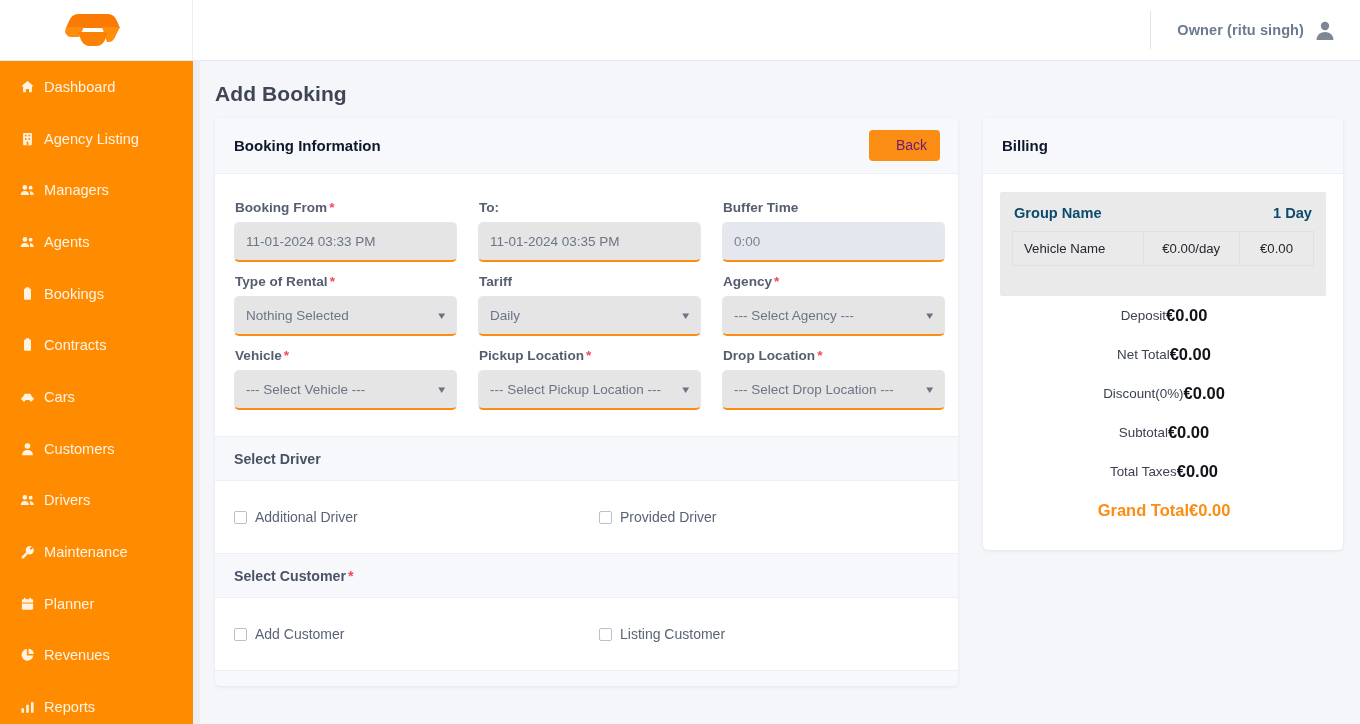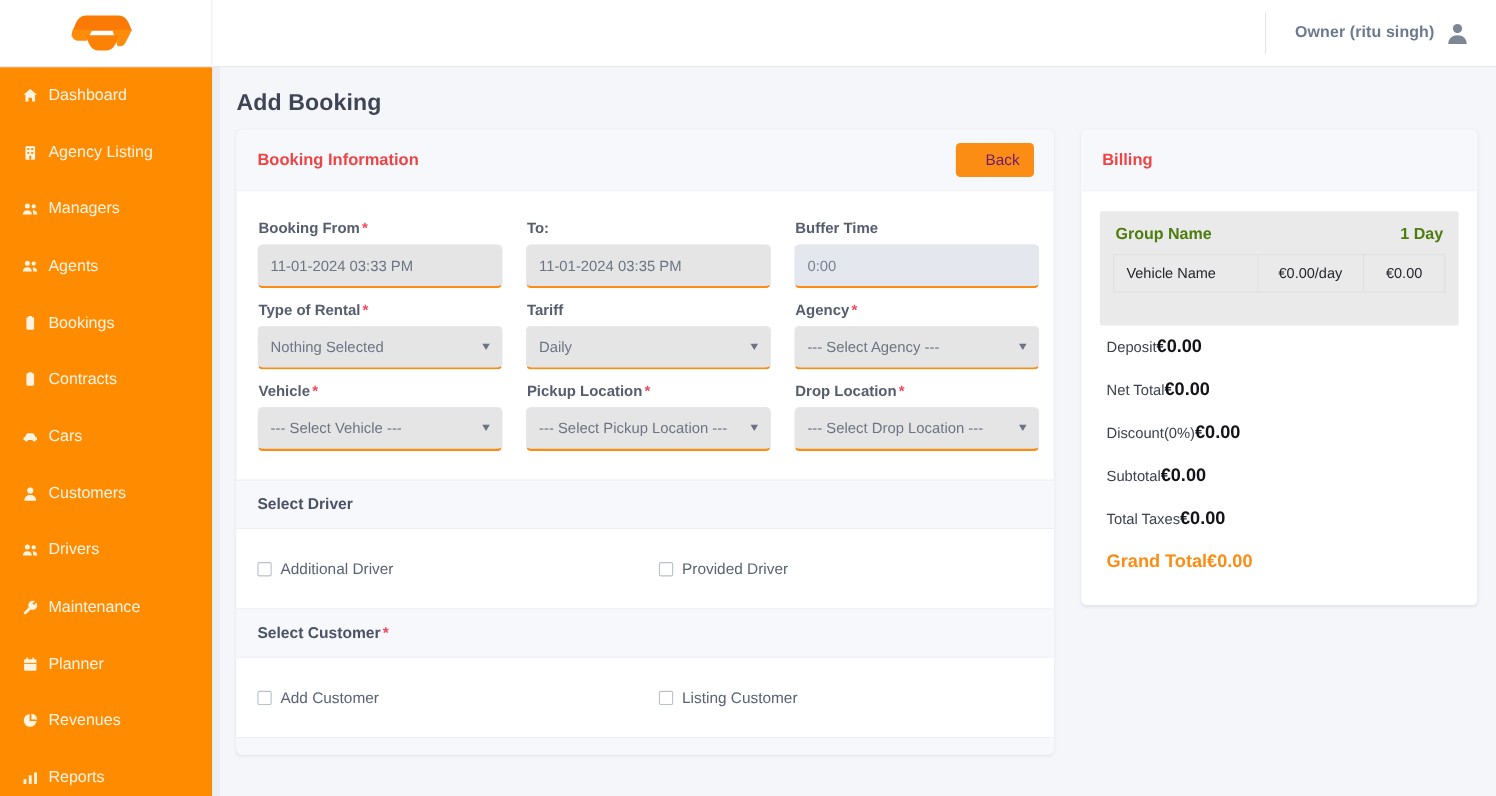--- a/index.html
+++ b/index.html
@@ -99,21 +99,21 @@
 
   .card-head {
     height: 56px;
     background: #f7f8fc;
     border-bottom: 1px solid #edeff4;
     border-radius: 5px 5px 0 0;
     display: flex; align-items: center; justify-content: space-between;
     padding: 0 18px 0 19px;
   }
   .card-head-title {
-    font-size: 15px; font-weight: bold; color: #ef4444;
+    font-size: 15px; font-weight: bold; color: #0f172a;
   }
   #back-button {
     background: #fb8c14;
     color: #701a75;
     font-size: 14px;
     border: none; border-radius: 4px;
     padding: 7px 13px 8px 27px;
     cursor: pointer;
     font-family: "Liberation Sans", sans-serif;
   }
@@ -187,35 +187,35 @@
 
   
   #billing-body { padding: 18px 17px 20px 17px; }
   #billing-gray {
     background: #eaeaea;
     padding: 13px 12px 30px 12px;
     border-radius: 2px;
   }
   #group-head {
     display: flex; justify-content: space-between; align-items: baseline;
-    font-size: 14.6px; font-weight: bold; color: #4d7c0f;
+    font-size: 14.6px; font-weight: bold; color: #0c4a6e;
     padding: 0 2px 10px 2px;
   }
   #vehicle-table { width: 100%; border-collapse: collapse; }
   #vehicle-table td {
     border: 1px solid #e0e0e0;
     font-size: 13.2px; color: #24272e;
     padding: 9px 8px;
   }
   #vehicle-table td.name { text-align: left; padding-left: 11px;}
   #vehicle-table td.rate { text-align: center; }
   #vehicle-table td.amt  { text-align: center; width: 74px;}
 
   .total-row {
-    display: flex; justify-content: flex-start; align-items: center;
+    display: flex; justify-content: center; align-items: center;
     padding: 9px 4px 9px 6px;
     height: 39px;
   }
   .total-label { font-size: 13.4px; color: #3c4150; }
   .total-value { font-size: 16.5px; font-weight: bold; color: #121318; }
   .grand .total-label { font-size: 16.5px; font-weight: bold; color: #fb8c14; }
   .grand .total-value { font-size: 16.5px; font-weight: bold; color: #fb8c14; }
 </style>
 </head>
 <body>

